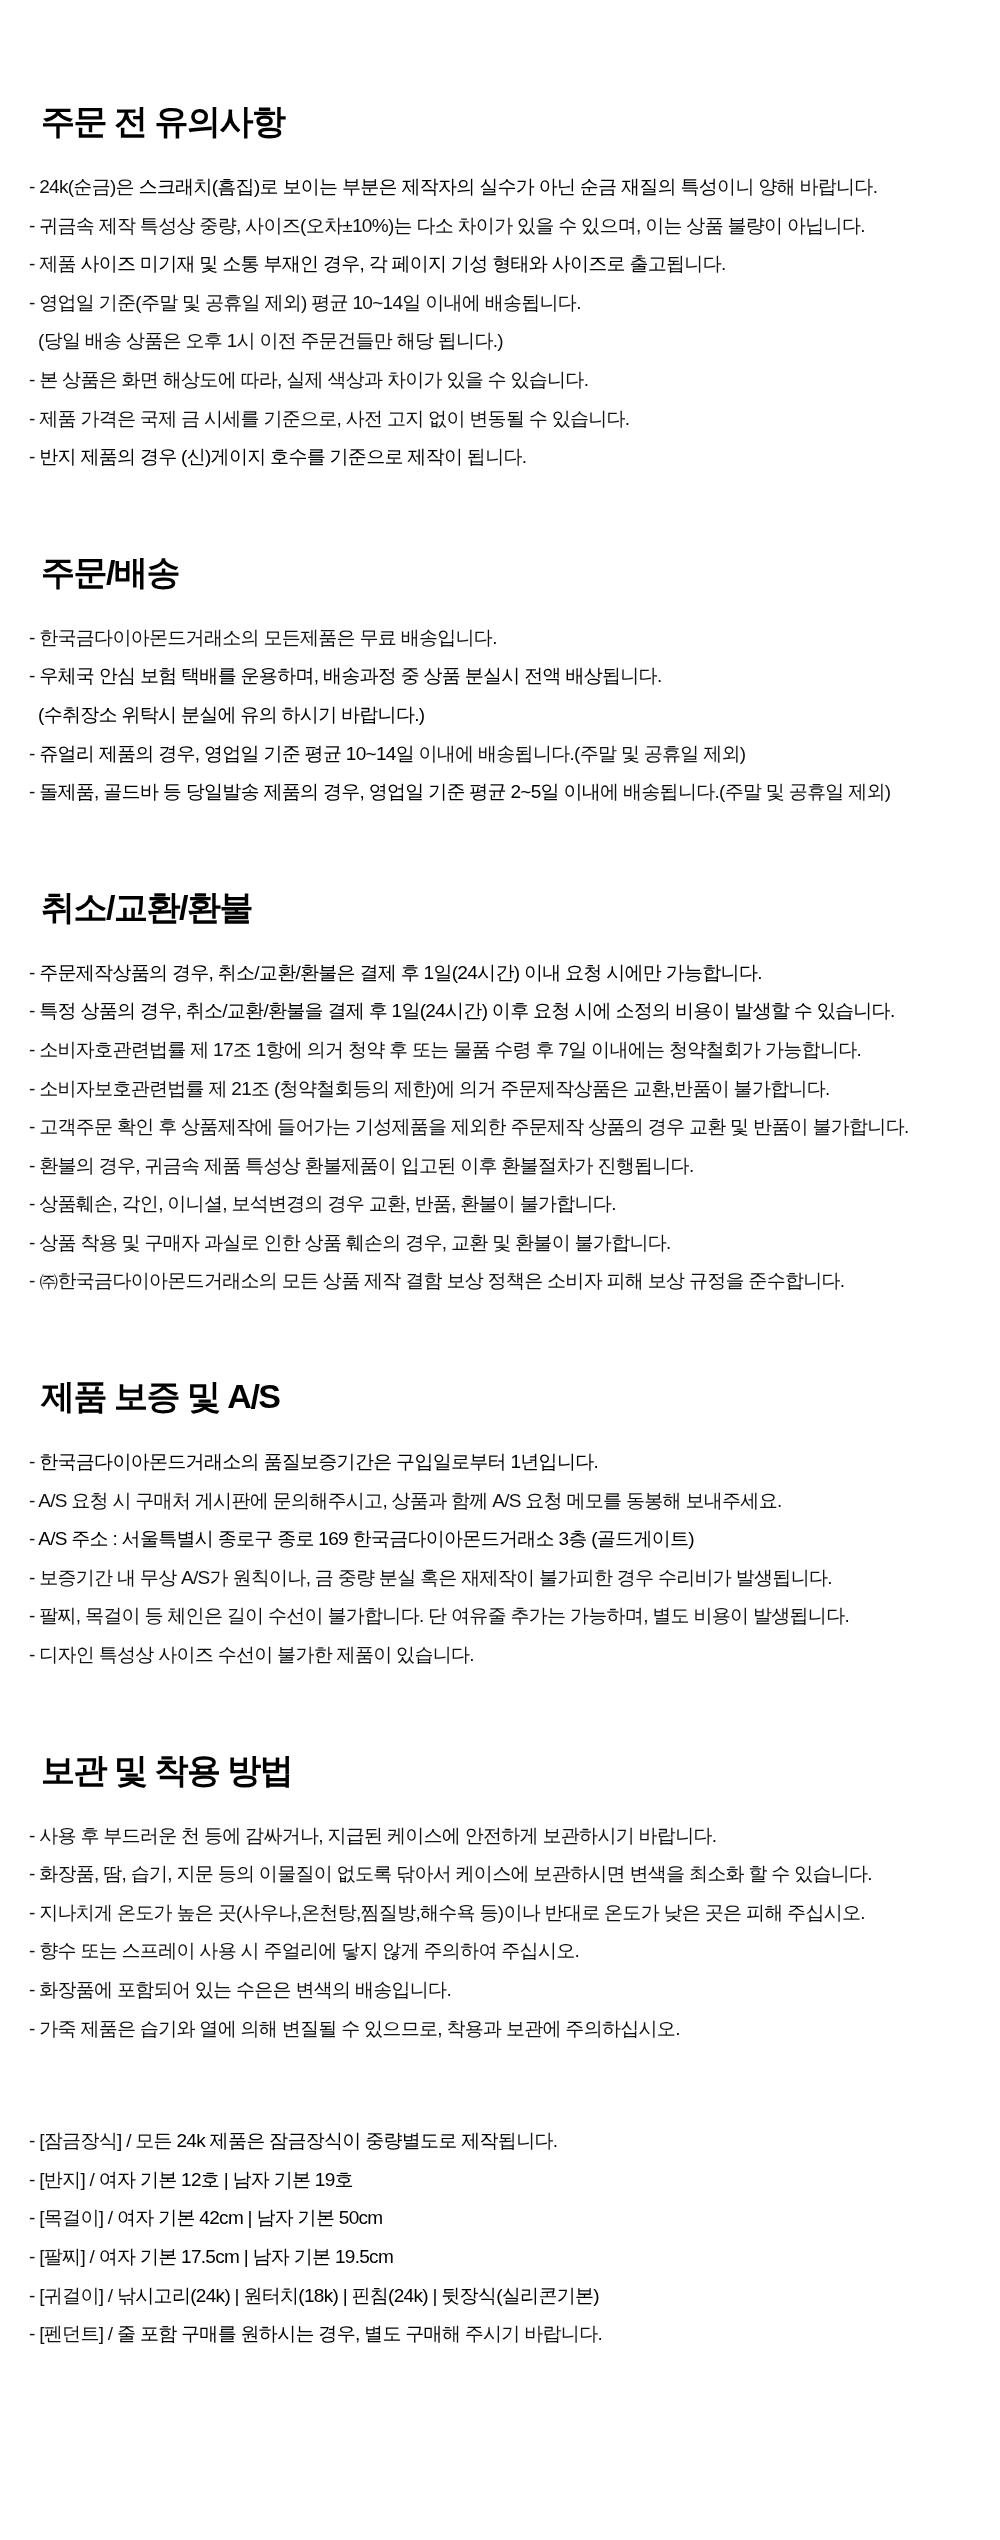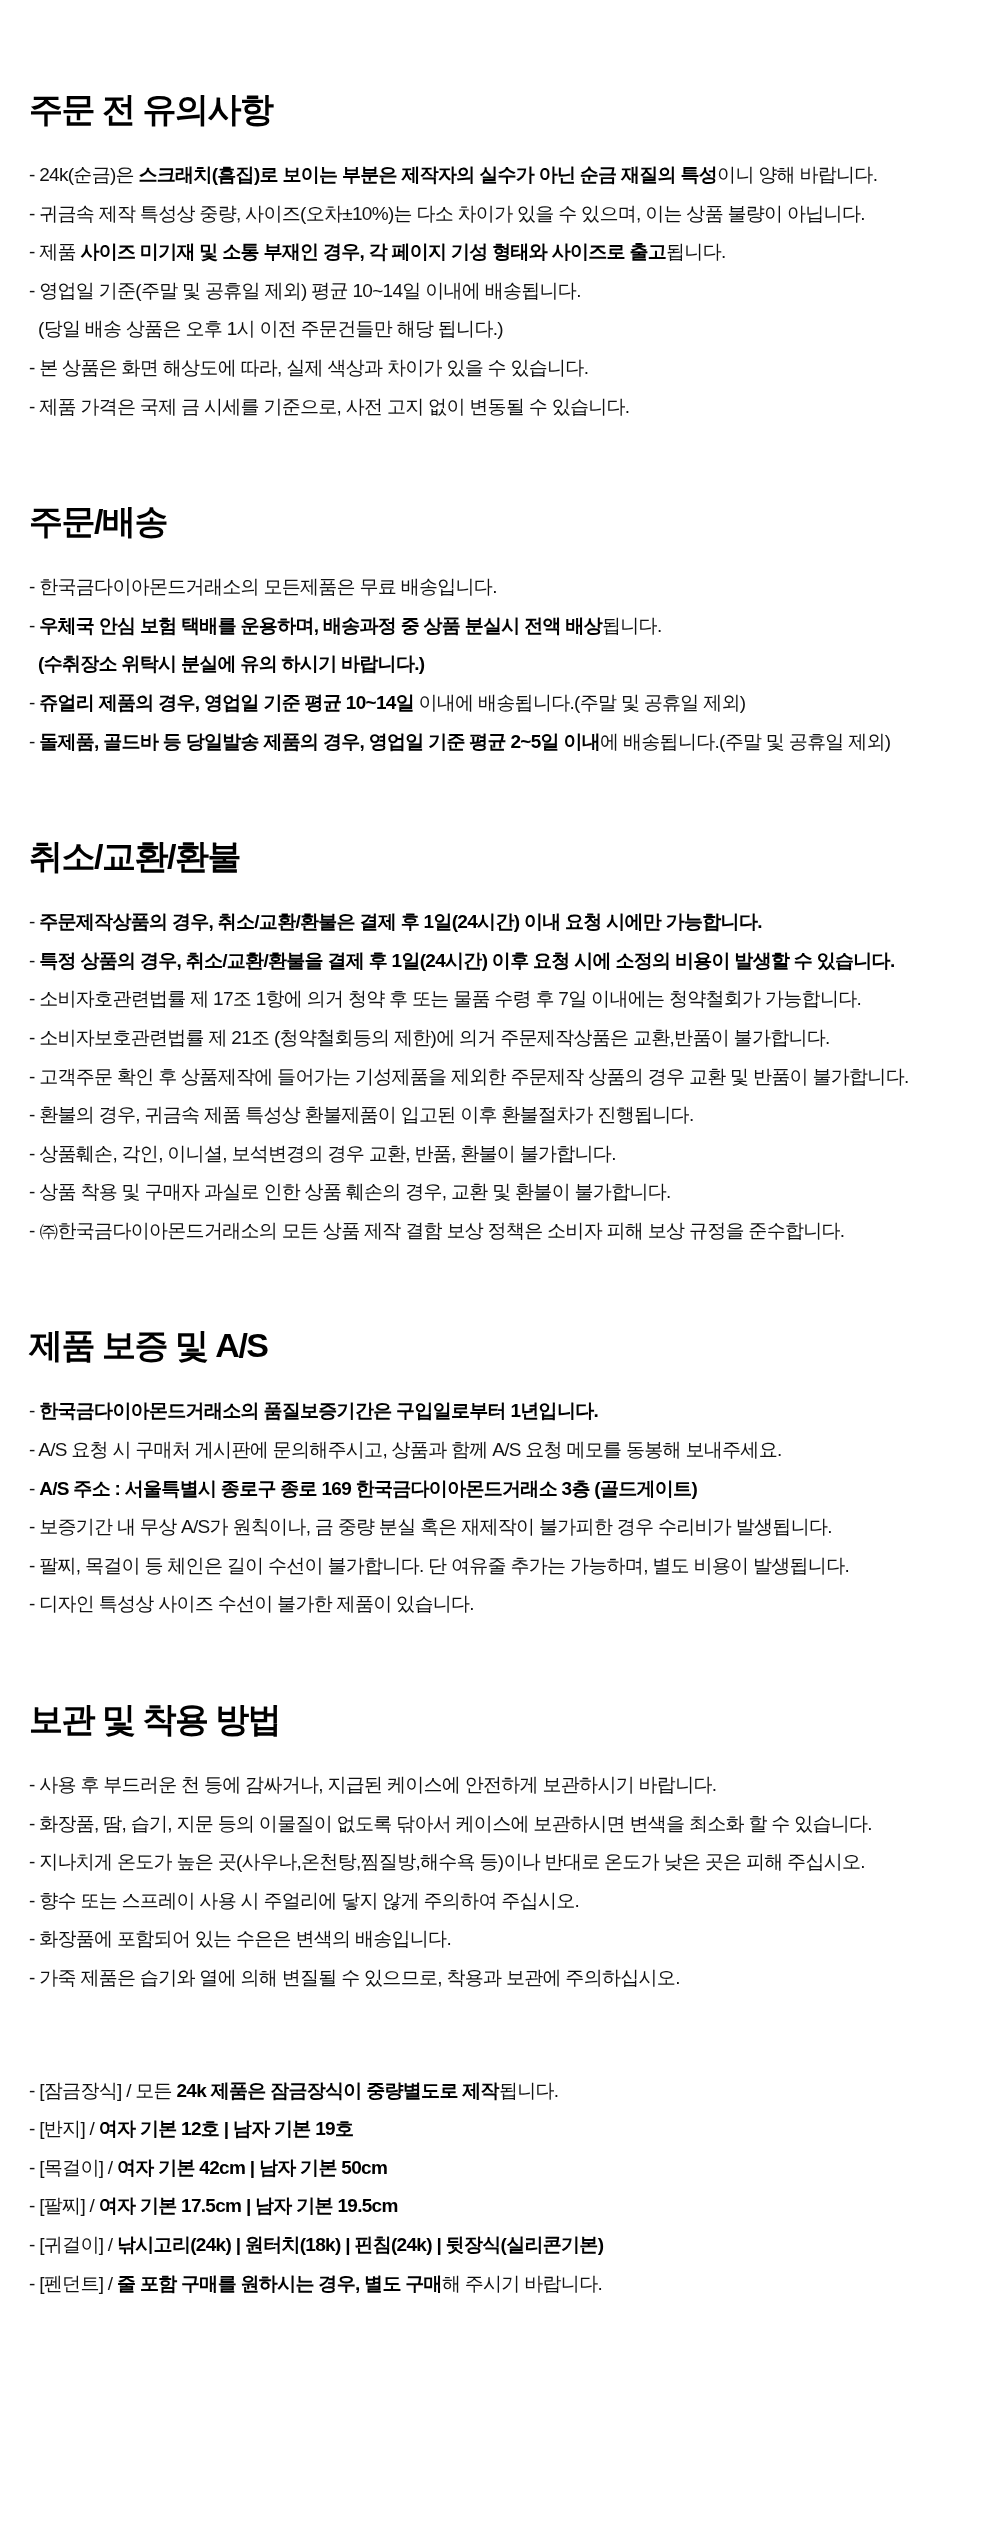--- a/index.html
+++ b/index.html
@@ -9,48 +9,49 @@
     font-family:"Liberation Sans","DejaVu Sans",sans-serif;
   }
   .doc{
     box-sizing:border-box;
     width:1000px;height:2540px;
     padding:88px 28px 0 29px;
   }
   .notice-section{margin:74px 0 0 0;}
   .notice-section:first-child{margin-top:0;}
   .section-title{
-    margin:0;
+    margin:12px;
     font-size:34px;line-height:42px;
     font-weight:800;letter-spacing:-1.5px;
     color:#000000;
   }
   .items{margin:26px 0 0 0;padding:0;list-style:none;}
   .notice-line{
     font-size:19px;line-height:38.6px;
     letter-spacing:-0.7px;white-space:nowrap;
     color:#111111;font-weight:400;
   }
   .notice-line.indent{padding-left:9px;}
-  .seg-bold{font-weight:700;color:#000000;}
+  .seg-bold{font-weight:400;color:#000000;}
 </style>
 </head>
 <body>
 
 <main class="doc">
     <section class="notice-section">
       <h2 class="section-title">주문 전 유의사항</h2>
       <ul class="items">
         <li class="notice-line"><span class="seg">- 24k(순금)은 </span><span class="seg-bold">스크래치(흠집)로 보이는 부분은 제작자의 실수가 아닌 순금 재질의 특성</span><span class="seg">이니 양해 바랍니다.</span></li>
         <li class="notice-line"><span class="seg">- 귀금속 제작 특성상 중량, 사이즈(오차±10%)는 다소 차이가 있을 수 있으며, 이는 상품 불량이 아닙니다.</span></li>
         <li class="notice-line"><span class="seg">- 제품 </span><span class="seg-bold">사이즈 미기재 및 소통 부재인 경우, 각 페이지 기성 형태와 사이즈로 출고</span><span class="seg">됩니다.</span></li>
         <li class="notice-line"><span class="seg">- 영업일 기준(주말 및 공휴일 제외) 평균 10~14일 이내에 배송됩니다.</span></li>
         <li class="notice-line indent"><span class="seg">(당일 배송 상품은 오후 1시 이전 주문건들만 해당 됩니다.)</span></li>
         <li class="notice-line"><span class="seg">- 본 상품은 화면 해상도에 따라, 실제 색상과 차이가 있을 수 있습니다.</span></li>
         <li class="notice-line"><span class="seg">- 제품 가격은 국제 금 시세를 기준으로, 사전 고지 없이 변동될 수 있습니다.</span></li>
+        <li class="notice-line"><span class="seg">- </span><span class="seg-bold">반지 제품의 경우 (신)게이지 호수를 기준으로 제작</span><span class="seg">이 됩니다.</span></li>
       </ul>
     </section>
     <section class="notice-section">
       <h2 class="section-title">주문/배송</h2>
       <ul class="items">
         <li class="notice-line"><span class="seg">- 한국금다이아몬드거래소의 모든제품은 무료 배송입니다.</span></li>
         <li class="notice-line"><span class="seg">- </span><span class="seg-bold">우체국 안심 보험 택배를 운용하며, 배송과정 중 상품 분실시 전액 배상</span><span class="seg">됩니다.</span></li>
         <li class="notice-line indent"><span class="seg-bold">(수취장소 위탁시 분실에 유의 하시기 바랍니다.)</span></li>
         <li class="notice-line"><span class="seg">- </span><span class="seg-bold">쥬얼리 제품의 경우, 영업일 기준 평균 10~14일</span><span class="seg"> 이내에 배송됩니다.(주말 및 공휴일 제외)</span></li>
         <li class="notice-line"><span class="seg">- </span><span class="seg-bold">돌제품, 골드바 등 당일발송 제품의 경우, 영업일 기준 평균 2~5일 이내</span><span class="seg">에 배송됩니다.(주말 및 공휴일 제외)</span></li>

